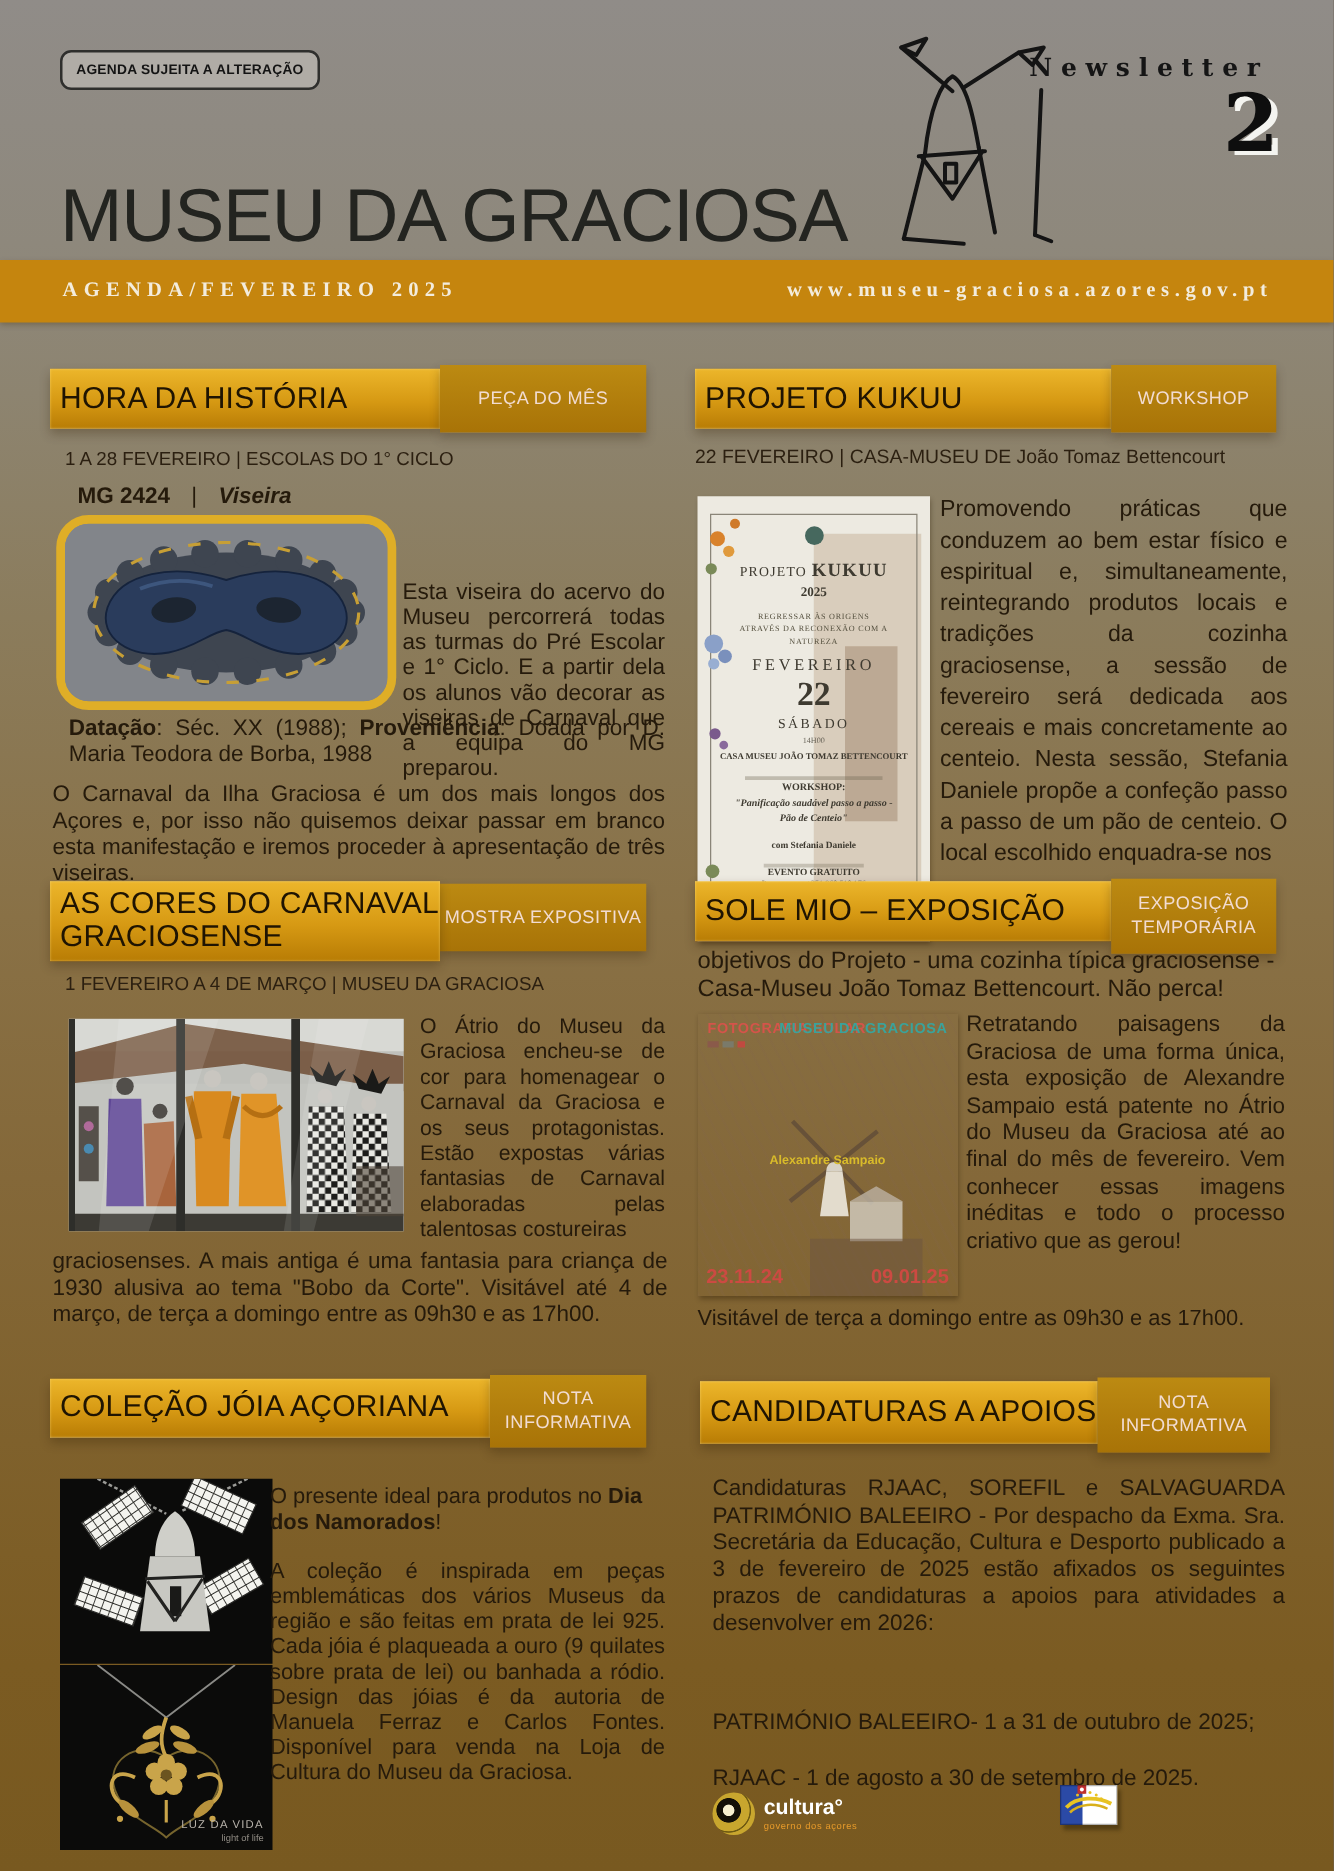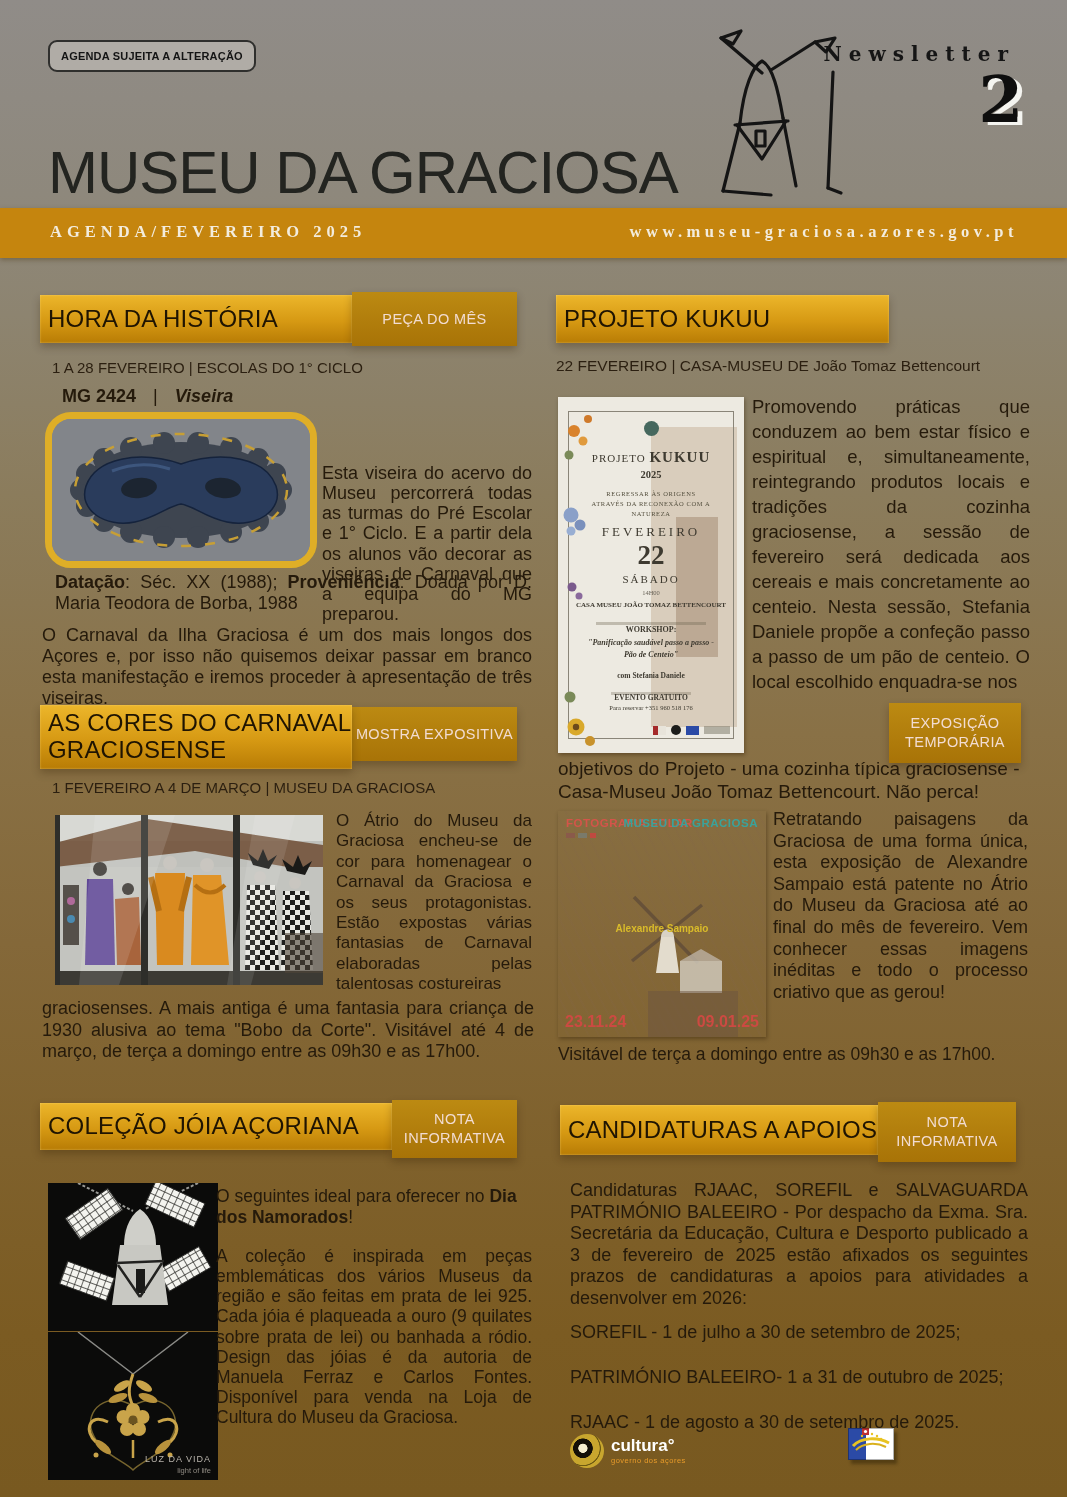--- a/index.html
+++ b/index.html
@@ -143,20 +143,21 @@
 
   <div class="abs btxt" style="left:55px;top:572px;width:477px;line-height:1.15;">
     <b>Datação</b><span>: Séc. XX (1988); </span><b>Proveniência</b><span>: Doada por D. Maria Teodora de Borba, 1988</span>
   </div>
 
   <div class="abs btxt" style="left:42px;top:625px;width:490px;">O Carnaval da Ilha Graciosa é um dos mais longos dos Açores e, por isso não quisemos deixar passar em branco esta manifestação e iremos proceder à apresentação de três viseiras.</div>
 
   <div class="abs bar" style="left:556px;top:295px;width:333px;height:48px;">
     <span class="bar-title">PROJETO KUKUU</span>
   </div>
+  <div class="abs badge" style="left:889px;top:292px;width:132px;height:54px;">WORKSHOP</div>
 
   <div class="abs dateline" style="left:556px;top:357px;font-size:15.5px;">22 FEVEREIRO | CASA-MUSEU DE João Tomaz Bettencourt</div>
 
   <div class="abs kukuu-poster">
     <div style="position:absolute;left:93px;top:30px;width:86px;height:300px;background:#c8b49e;opacity:.55;"></div>
     <div style="position:absolute;left:118px;top:120px;width:42px;height:140px;background:#9a7f63;opacity:.45;"></div>
     <div style="position:absolute;left:10px;top:14px;width:164px;height:326px;border:1px solid #8a8578;"></div>
     <svg style="position:absolute;left:0;top:0;" width="44" height="356" viewBox="0 0 44 356">
       <circle cx="16" cy="34" r="6" fill="#d9822b"></circle>
         <circle cx="25" cy="44" r="4.5" fill="#e09a3c"></circle>
@@ -254,20 +255,23 @@
       <rect x="178" y="0" width="7" height="170" fill="#2e2e2a"></rect>
       <rect x="0" y="0" width="5" height="170" fill="#2e2e2a"></rect>
       <polygon points="40,0 120,0 64,170 24,170" fill="#ffffff" opacity=".12"></polygon>
       <polygon points="200,0 240,0 196,170 172,170" fill="#ffffff" opacity=".10"></polygon>
     </svg>
   </div>
 
   <div class="abs btxt" style="left:336px;top:811px;width:196px;font-size:17px;line-height:1.2;">O Átrio do Museu da Graciosa encheu-se de cor para homenagear o Carnaval da Graciosa e os seus protagonistas. Estão expostas várias fantasias de Carnaval elaboradas pelas talentosas costureiras</div>
   <div class="abs btxt" style="left:42px;top:998px;width:492px;line-height:1.2;">graciosenses. A mais antiga é uma fantasia para criança de 1930 alusiva ao tema "Bobo da Corte". Visitável até 4 de março, de terça a domingo entre as 09h30 e as 17h00.</div>
 
+  <div class="abs bar" style="left:556px;top:705px;width:333px;height:48px;">
+    <span class="bar-title">SOLE MIO – EXPOSIÇÃO</span>
+  </div>
   <div class="abs badge" style="left:889px;top:703px;width:132px;height:60px;">EXPOSIÇÃO TEMPORÁRIA</div>
 
   <div class="abs sole-poster">
     <div class="sole-streaks"></div>
     <svg style="position:absolute;left:0;top:0;" width="208" height="226" viewBox="0 0 208 226">
       <path d="M76,86 L140,152 M144,94 L74,150" stroke="#5e4a38" stroke-width="3.5" opacity=".75"></path>
       <path d="M98,162 L103,126 L116,126 L121,162 Z" fill="#ece6da" opacity=".92"></path>
       <path d="M103,126 C103,116 116,116 116,126 Z" fill="#d8d2c6"></path>
       <rect x="122" y="150" width="42" height="32" fill="#cfc8ba" opacity=".85"></rect>
       <polygon points="122,150 143,138 164,150" fill="#b8ad9c" opacity=".85"></polygon>
@@ -344,31 +348,30 @@
       <ellipse cx="115" cy="115" rx="10" ry="4" fill="#b8923c" transform="rotate(-40 115 115)"></ellipse>
       <circle cx="48" cy="123" r="2.5" fill="#c9a44a"></circle>
         <circle cx="122" cy="123" r="2.5" fill="#c9a44a"></circle>
       <path d="M85,108 L85,126" stroke="#c9a44a" stroke-width="2.5"></path>
     </svg>
     <div class="luz-cap">LUZ DA VIDA</div>
     <div class="luz-sub">light of life</div>
   </div>
 
   <div class="abs btxt" style="left:216px;top:1186px;width:316px;font-size:17.5px;line-height:1.2;text-align:left;">
-    <span>O seguintes ideal para  oferecer no </span><b>Dia dos Namorados</b><span>!</span>
+    <span>O presente ideal para  produtos no </span><b>Dia dos Namorados</b><span>!</span>
   </div>
   <div class="abs btxt" style="left:216px;top:1246px;width:316px;font-size:17.5px;line-height:1.15;">A coleção é inspirada em peças emblemáticas dos vários Museus da região e são  feitas em prata de lei 925. Cada jóia é   plaqueada a ouro (9 quilates sobre prata de lei) ou banhada a ródio. Design das jóias é da autoria de   Manuela Ferraz e Carlos Fontes. Disponível para venda na Loja de Cultura do Museu da Graciosa.</div>
 
   <div class="abs bar" style="left:560px;top:1105px;width:318px;height:50px;">
     <span class="bar-title">CANDIDATURAS A APOIOS</span>
   </div>
   <div class="abs badge" style="left:878px;top:1102px;width:138px;height:60px;">NOTA INFORMATIVA</div>
 
   <div class="abs btxt" style="left:570px;top:1180px;width:458px;line-height:1.2;">Candidaturas RJAAC, SOREFIL e SALVAGUARDA PATRIMÓNIO BALEEIRO - Por despacho da Exma. Sra. Secretária da Educação, Cultura e Desporto publicado a 3 de fevereiro de 2025 estão afixados os seguintes prazos de candidaturas a apoios para atividades a desenvolver em 2026:</div>
-  <div class="abs btxt" style="left:570px;top:1322px;width:458px;white-space:nowrap;text-align:left;">SOREFIL - 1 de julho a 30 de setembro de 2025;</div>
   <div class="abs btxt" style="left:570px;top:1367px;width:458px;white-space:nowrap;text-align:left;">PATRIMÓNIO BALEEIRO- 1 a 31 de outubro de 2025;</div>
   <div class="abs btxt" style="left:570px;top:1412px;width:458px;white-space:nowrap;text-align:left;">RJAAC - 1 de agosto a 30 de setembro de 2025.</div>
 
   <div class="abs cultura">
     <div class="cultura-icon"></div>
     <div>
       <div class="cultura-word">cultura°</div>
       <div class="cultura-sub">governo dos açores</div>
     </div>
   </div>

